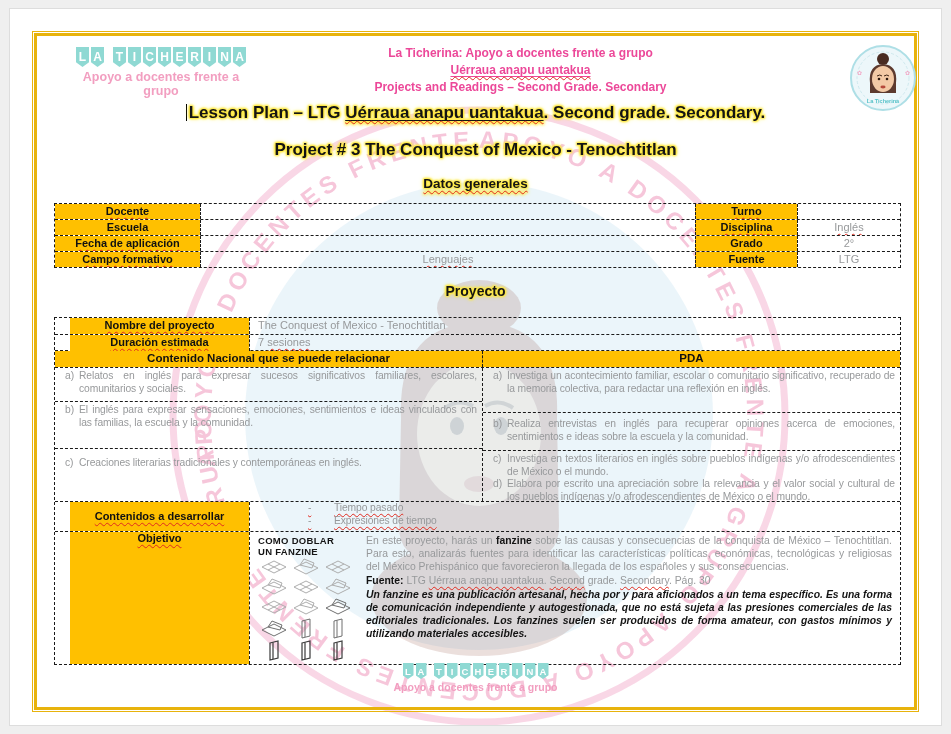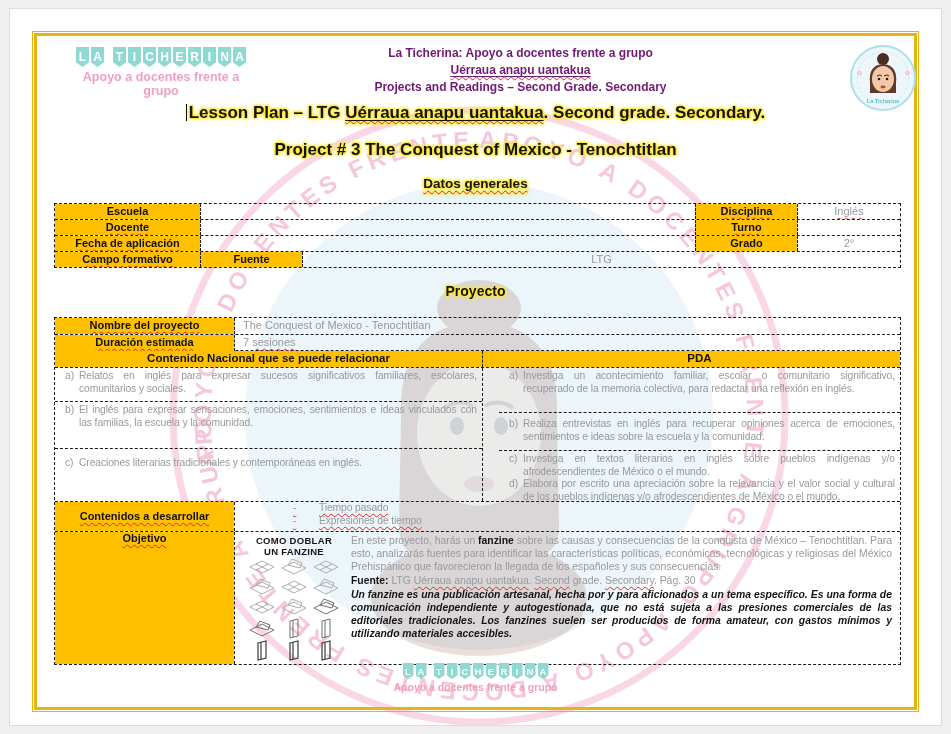--- a/index.html
+++ b/index.html
@@ -20,56 +20,56 @@
 
   
   .hlogo{position:absolute;left:56px;top:38px;width:190px;text-align:center;}
   .tiles{display:flex;justify-content:center;align-items:flex-start;}
   .tile{display:inline-flex;align-items:center;justify-content:center;width:13px;height:20px;margin:0 1px;
         background:#8FD9D3;color:#fff;font-weight:bold;font-size:12px;
         clip-path:polygon(0 0,100% 0,100% 76%,50% 100%,0 76%);}
   .tile-gap{display:inline-block;width:7px;}
   .hlogo .tag{color:#F29EC0;font-weight:bold;font-size:12.5px;margin-top:3px;}
   .hcenter{position:absolute;left:230px;right:140px;top:36px;text-align:center;
-           color:#701a75;font-weight:bold;font-size:12px;line-height:17px;}
+           color:#ec4899;font-weight:bold;font-size:12px;line-height:17px;}
   .ul-gold{text-decoration:underline;text-underline-offset:2px;}
   .avatar{position:absolute;right:25px;top:36px;width:66px;height:66px;}
 
   
   .title1{position:absolute;left:0;right:0;top:94px;text-align:center;font-size:17px;font-weight:bold;color:#141414;}
   .title2{position:absolute;left:0;right:0;top:131px;text-align:center;font-size:17px;font-weight:bold;color:#141414;}
   .caret{display:inline-block;width:1px;height:17px;background:#000;vertical-align:-3px;margin-right:2px;}
   .shead{position:absolute;left:0;right:0;text-align:center;font-size:13.5px;font-weight:bold;color:#141414;}
 
   
   .tbl{position:absolute;left:44px;width:847px;border:1px dashed #1a1a1a;box-sizing:border-box;background:transparent;}
   .row{display:flex;box-sizing:border-box;}
   .row + .row{border-top:1px dashed #1a1a1a;}
   .cell{box-sizing:border-box;overflow:hidden;}
   .cell + .cell{border-left:1px dashed #1a1a1a;}
   .lbl{background:#FFC000;color:#111;font-weight:bold;font-size:11px;text-align:center;}
   .val{color:#97999B;font-size:11px;}
   .t1 .cell{height:15px;line-height:14px;}
   .c145{width:145px;} .c495{width:495px;} .c102{width:102px;} .c105{width:105px;flex:1;}
-  .c179{width:179px;} .c668{flex:1;} .c427{width:427px;} .c420{flex:1;padding-left:16px;}
+  .c179{width:179px;margin-left:15px;} .c668{flex:1;} .c427{width:427px;} .c420{flex:1;}
   .t2 .rv{height:16px;line-height:15px;}
   .t2 .val{padding-left:8px;}
   .vcenter{text-align:center;padding-left:0 !important;}
   .hdrrow .cell{height:16px;line-height:15px;font-size:11.5px;}
   .sub{box-sizing:border-box;overflow:hidden;padding-top:2px;}
   .sub + .sub{border-top:1px dashed #1a1a1a;}
   .li{display:flex;color:#97999B;font-size:10.3px;line-height:12.6px;letter-spacing:-0.1px;}
   .li .mk{flex:0 0 24px;padding-left:10px;box-sizing:border-box;}
   .li .tx{flex:1;text-align:justify;padding-right:5px;}
   .cont-val{padding-left:58px;}
   .cont-val .li .mk{flex:0 0 26px;padding-left:0;}
   .obj-row{height:133px;}
   .obj-lbl{display:flex;align-items:flex-start;justify-content:center;}
   .obj-val{display:flex;}
-  .fz{width:110px;padding:3px 0 0 8px;box-sizing:border-box;text-align:center;}
+  .fz{width:110px;padding:3px 0 0 8px;box-sizing:border-box;text-align:left;}
   .fz .t{font-size:9.5px;font-weight:900;color:#151515;line-height:11px;letter-spacing:.3px;}
   .objtext{flex:1;padding:2px 8px 0 6px;color:#97999B;font-size:10.4px;line-height:13.2px;}
   .objtext .p1{text-align:justify;}
   .objtext b.blk{color:#141414;}
   .fanz{font-weight:bold;color:#141414;}
   .nota{color:#141414;font-weight:bold;font-style:italic;text-align:justify;margin-top:1px;}
 
   
   .fcenter{position:absolute;left:0;right:0;top:654px;text-align:center;}
   .fcenter .tile{width:11px;height:16px;font-size:9.5px;margin:0 1px;}
@@ -155,39 +155,40 @@
 
     <div class="title1 glow">
       <span class="caret"></span><span>Lesson Plan – LTG </span><span class="ul"><span class="sp">Uérraua anapu uantakua</span></span><span>. Second grade. Secondary.</span>
     </div>
     <div class="title2 glow">Project # 3 The Conquest of Mexico - Tenochtitlan</div>
 
     <div class="shead glow" style="top:167px;"><span class="sp">Datos generales</span></div>
 
     <div class="tbl t1" style="top:194px;">
       <div class="row">
+        <div class="cell lbl c145"><span class="sp">Docente</span></div>
+        <div class="cell val c495 vcenter"><span></span></div>
+        <div class="cell lbl c102"><span class="sp">Turno</span></div>
+        <div class="cell val c105 vcenter"><span></span></div>
+      </div>
+      <div class="row">
         <div class="cell lbl c145"><span>Escuela</span></div>
         <div class="cell val c495 vcenter"><span></span></div>
         <div class="cell lbl c102"><span class="sp">Disciplina</span></div>
         <div class="cell val c105 vcenter"><span class="sp">Inglés</span></div>
       </div>
       <div class="row">
-        <div class="cell lbl c145"><span class="sp">Docente</span></div>
-        <div class="cell val c495 vcenter"><span></span></div>
-        <div class="cell lbl c102"><span class="sp">Turno</span></div>
-        <div class="cell val c105 vcenter"><span></span></div>
-      </div>
-      <div class="row">
         <div class="cell lbl c145"><span class="sp">Fecha de aplicación</span></div>
         <div class="cell val c495 vcenter"><span></span></div>
         <div class="cell lbl c102"><span>Grado</span></div>
         <div class="cell val c105 vcenter"><span>2°</span></div>
       </div>
       <div class="row">
         <div class="cell lbl c145"><span class="sp">Campo formativo</span></div>
+        <div class="cell val c495 vcenter"><span class="sp">Lenguajes</span></div>
         <div class="cell lbl c102"><span>Fuente</span></div>
         <div class="cell val c105 vcenter"><span>LTG</span></div>
       </div>
     </div>
 
     <div class="shead glow" style="top:274px;font-size:14px;">Proyecto</div>
 
     <div class="tbl t2" style="top:308px;">
       <div class="row rv">
         <div class="cell lbl c179 rv"><span class="sp">Nombre del proyecto</span></div>

